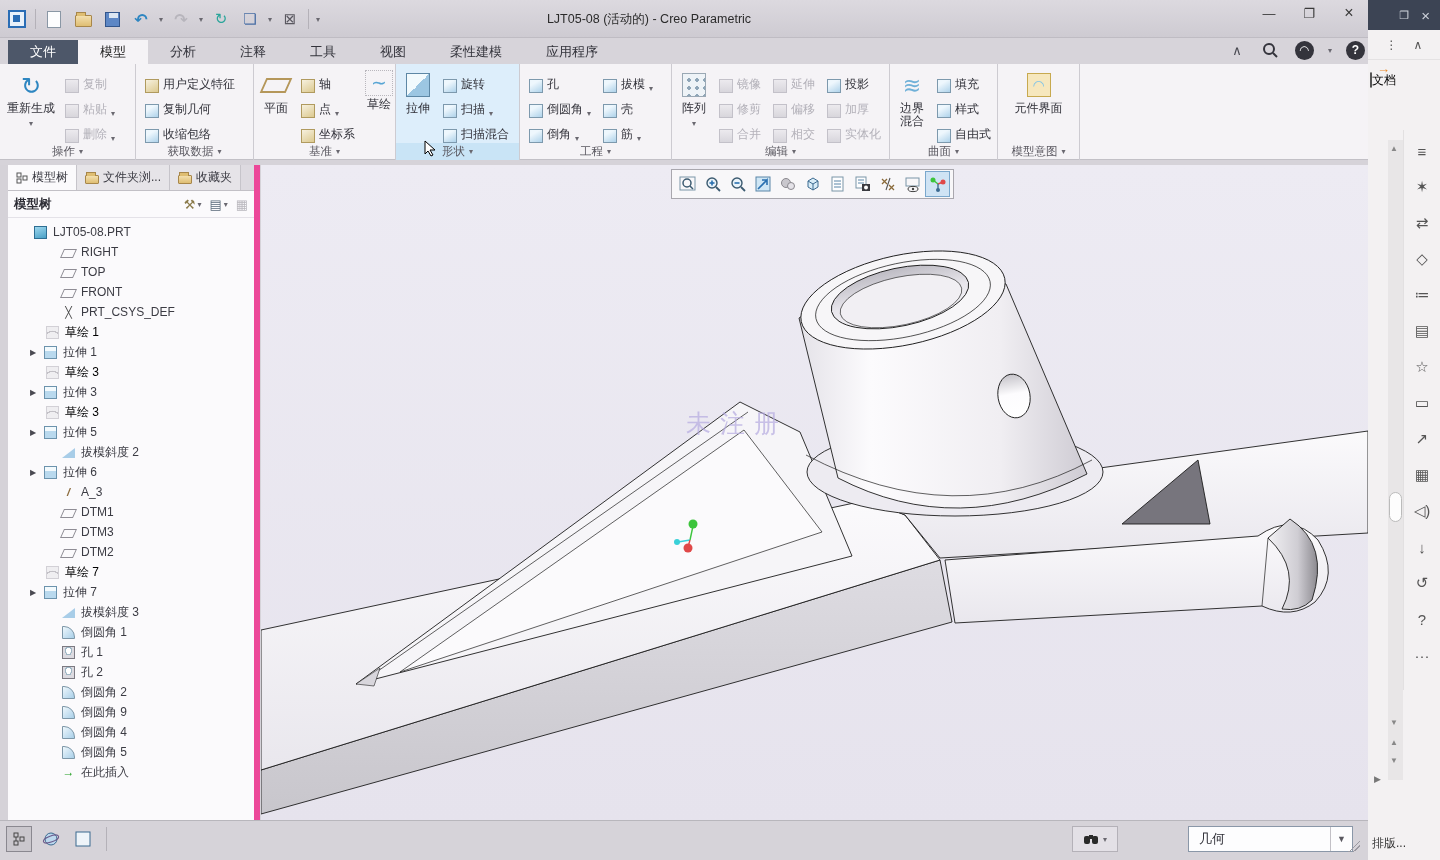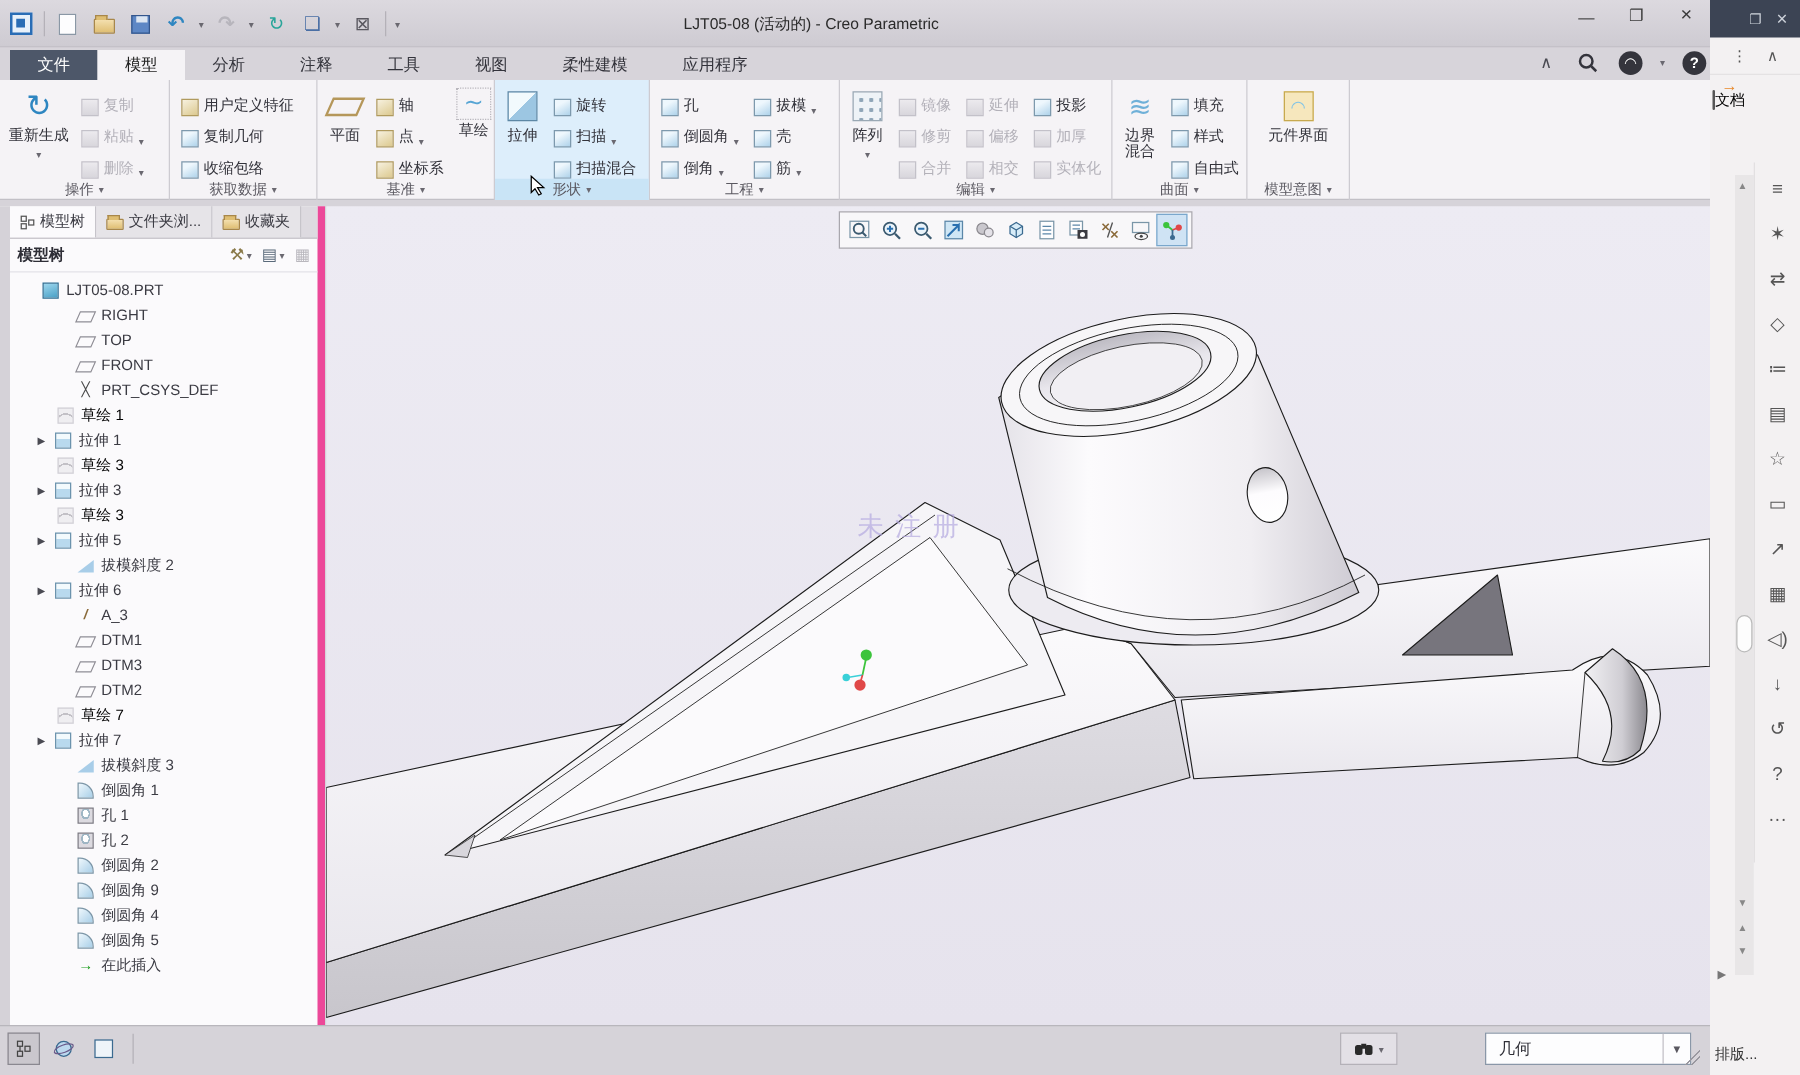--- a/index.html
+++ b/index.html
@@ -82,21 +82,21 @@
   .i-round{background:linear-gradient(135deg,#eef7fc,#a9cfe8);border:1px solid #7d97a8;border-top-right-radius:11px;}
   .i-hole{background:radial-gradient(ellipse at 50% 35%,#ffffff 0 30%,#9fb6c4 31% 45%,#dcdae0 46%);border:1px solid #7c7a82;}
   .i-axis{color:#8a6a3a;font-style:italic;font-weight:bold;}
   .i-insert{color:#1f9e1f;font-weight:bold;font-size:12px;}
 
   
   #viewport{position:absolute;left:261px;top:165px;width:1107px;height:655px;background:linear-gradient(#edebf3,#e6e3ed);}
   #gtoolbar{position:absolute;left:410px;top:4px;height:30px;background:#f8f7f9;border:1px solid #a9a7ae;display:flex;align-items:center;padding:0 3px;}
   .gt{width:25px;height:26px;display:flex;align-items:center;justify-content:center;}
   .gt.active{background:#cfe3f4;border:1px solid #7aa7cc;}
-  #watermark{position:absolute;left:425px;top:242px;color:#b5aae0;opacity:.7;font-size:21px;letter-spacing:9px;}
+  #watermark{position:absolute;left:425px;top:242px;color:#b5aae0;opacity:.7;font-size:25px;letter-spacing:9px;}
 
   
   #statusbar{position:absolute;left:0;top:820px;width:1368px;height:36px;background:#d6d3d9;border-top:1px solid #b8b6bc;display:flex;align-items:center;}
   .sb-btn{width:26px;height:26px;margin-left:6px;display:flex;align-items:center;justify-content:center;}
   .sb-btn.boxed{border:1px solid #8a8890;background:#cac7cd;}
   .sb-sep{width:1px;height:24px;background:#b4b1b8;margin:0 10px;}
   #sb-search{position:absolute;left:1072px;top:5px;width:46px;height:26px;border:1px solid #b4b1b8;background:#e3e0e6;display:flex;align-items:center;justify-content:center;gap:4px;}
   #sb-filter{position:absolute;left:1188px;top:5px;width:165px;height:26px;background:#fdfdfe;border:1px solid #8a97a8;display:flex;align-items:center;}
   #sb-filter .val{flex:1;padding-left:10px;color:#2e2e36;font-size:13px;}
   #sb-filter .dd{width:22px;height:24px;border-left:1px solid #c2c0c6;display:flex;align-items:center;justify-content:center;font-size:9px;color:#5a5860;}

